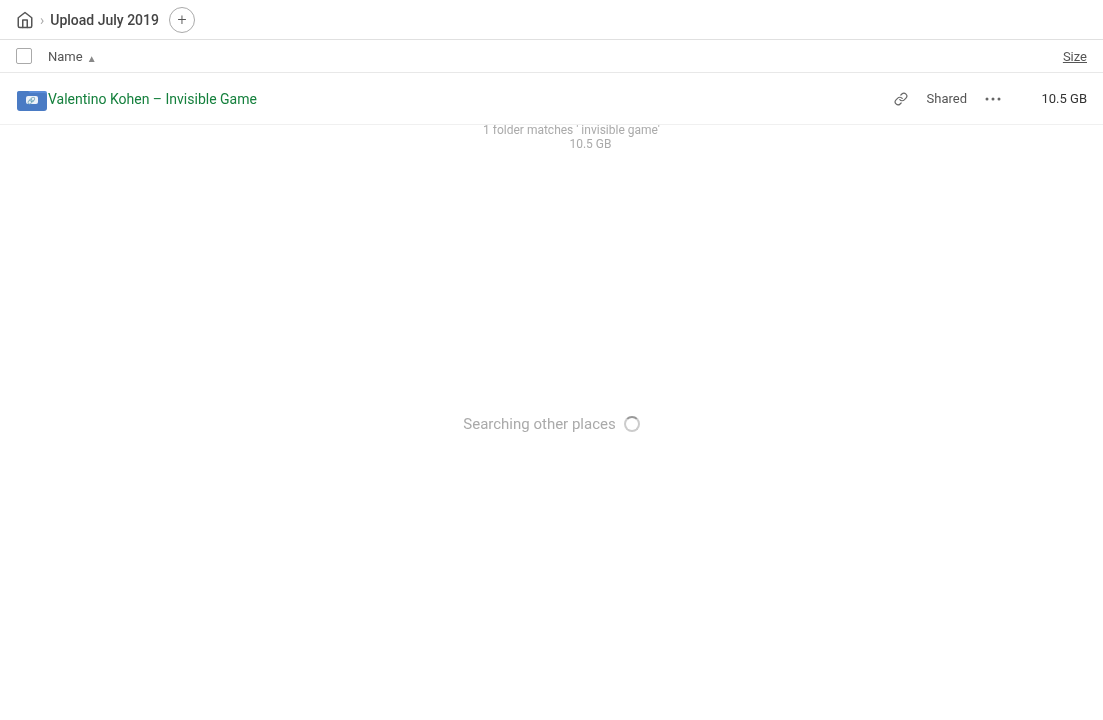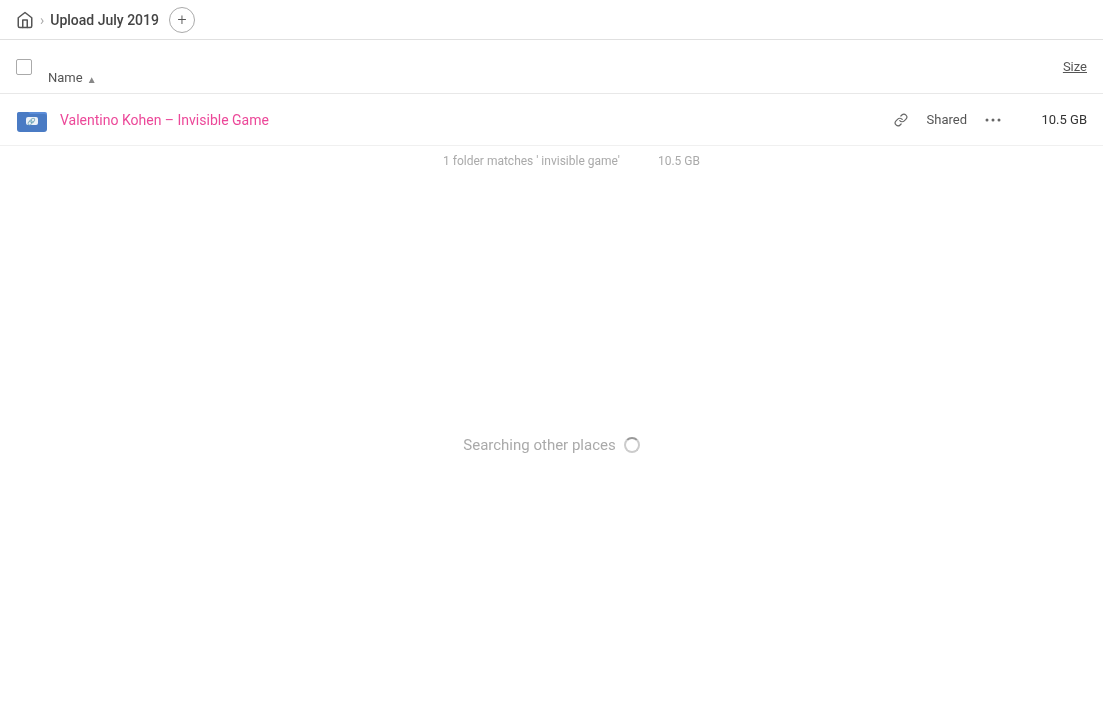--- a/index.html
+++ b/index.html
@@ -81,21 +81,20 @@
       background: #fff;
     }
     .col-name {
       flex: 1;
       display: flex;
       align-items: flex-end;
       gap: 4px;
       font-size: 13px;
       color: #555;
       cursor: pointer;
-      margin-top: 22px;
     }
     .sort-arrow {
       font-size: 10px;
       color: #888;
     }
     .col-size {
       width: 80px;
       text-align: right;
       font-size: 13px;
       color: #555;
@@ -114,22 +113,22 @@
     }
     .file-icon-wrapper {
       width: 32px;
       display: flex;
       align-items: center;
       justify-content: center;
     }
     .file-name {
       flex: 1;
       font-size: 14px;
-      color: #ec4899;
-      padding-left: 12px;
+      color: #15803d;
+      padding-left: 0;
     }
     .file-meta {
       display: flex;
       align-items: center;
       gap: 12px;
     }
     .shared-badge {
       display: flex;
       align-items: center;
       gap: 19px;
@@ -152,23 +151,24 @@
       width: 80px;
       text-align: right;
       font-size: 13px;
       color: #333;
     }
 
     
     .summary-row {
       display: flex;
       align-items: center;
-      justify-content: center;
+      justify-content: flex-end;
       padding: 4px 16px 4px 56px;
       height: 30px;
+      flex-direction: column;
     }
     .summary-text {
       font-size: 12px;
       color: #aaa;
     }
     .summary-size {
       font-size: 12px;
       color: #aaa;
       width: 80px;
       text-align: right;

